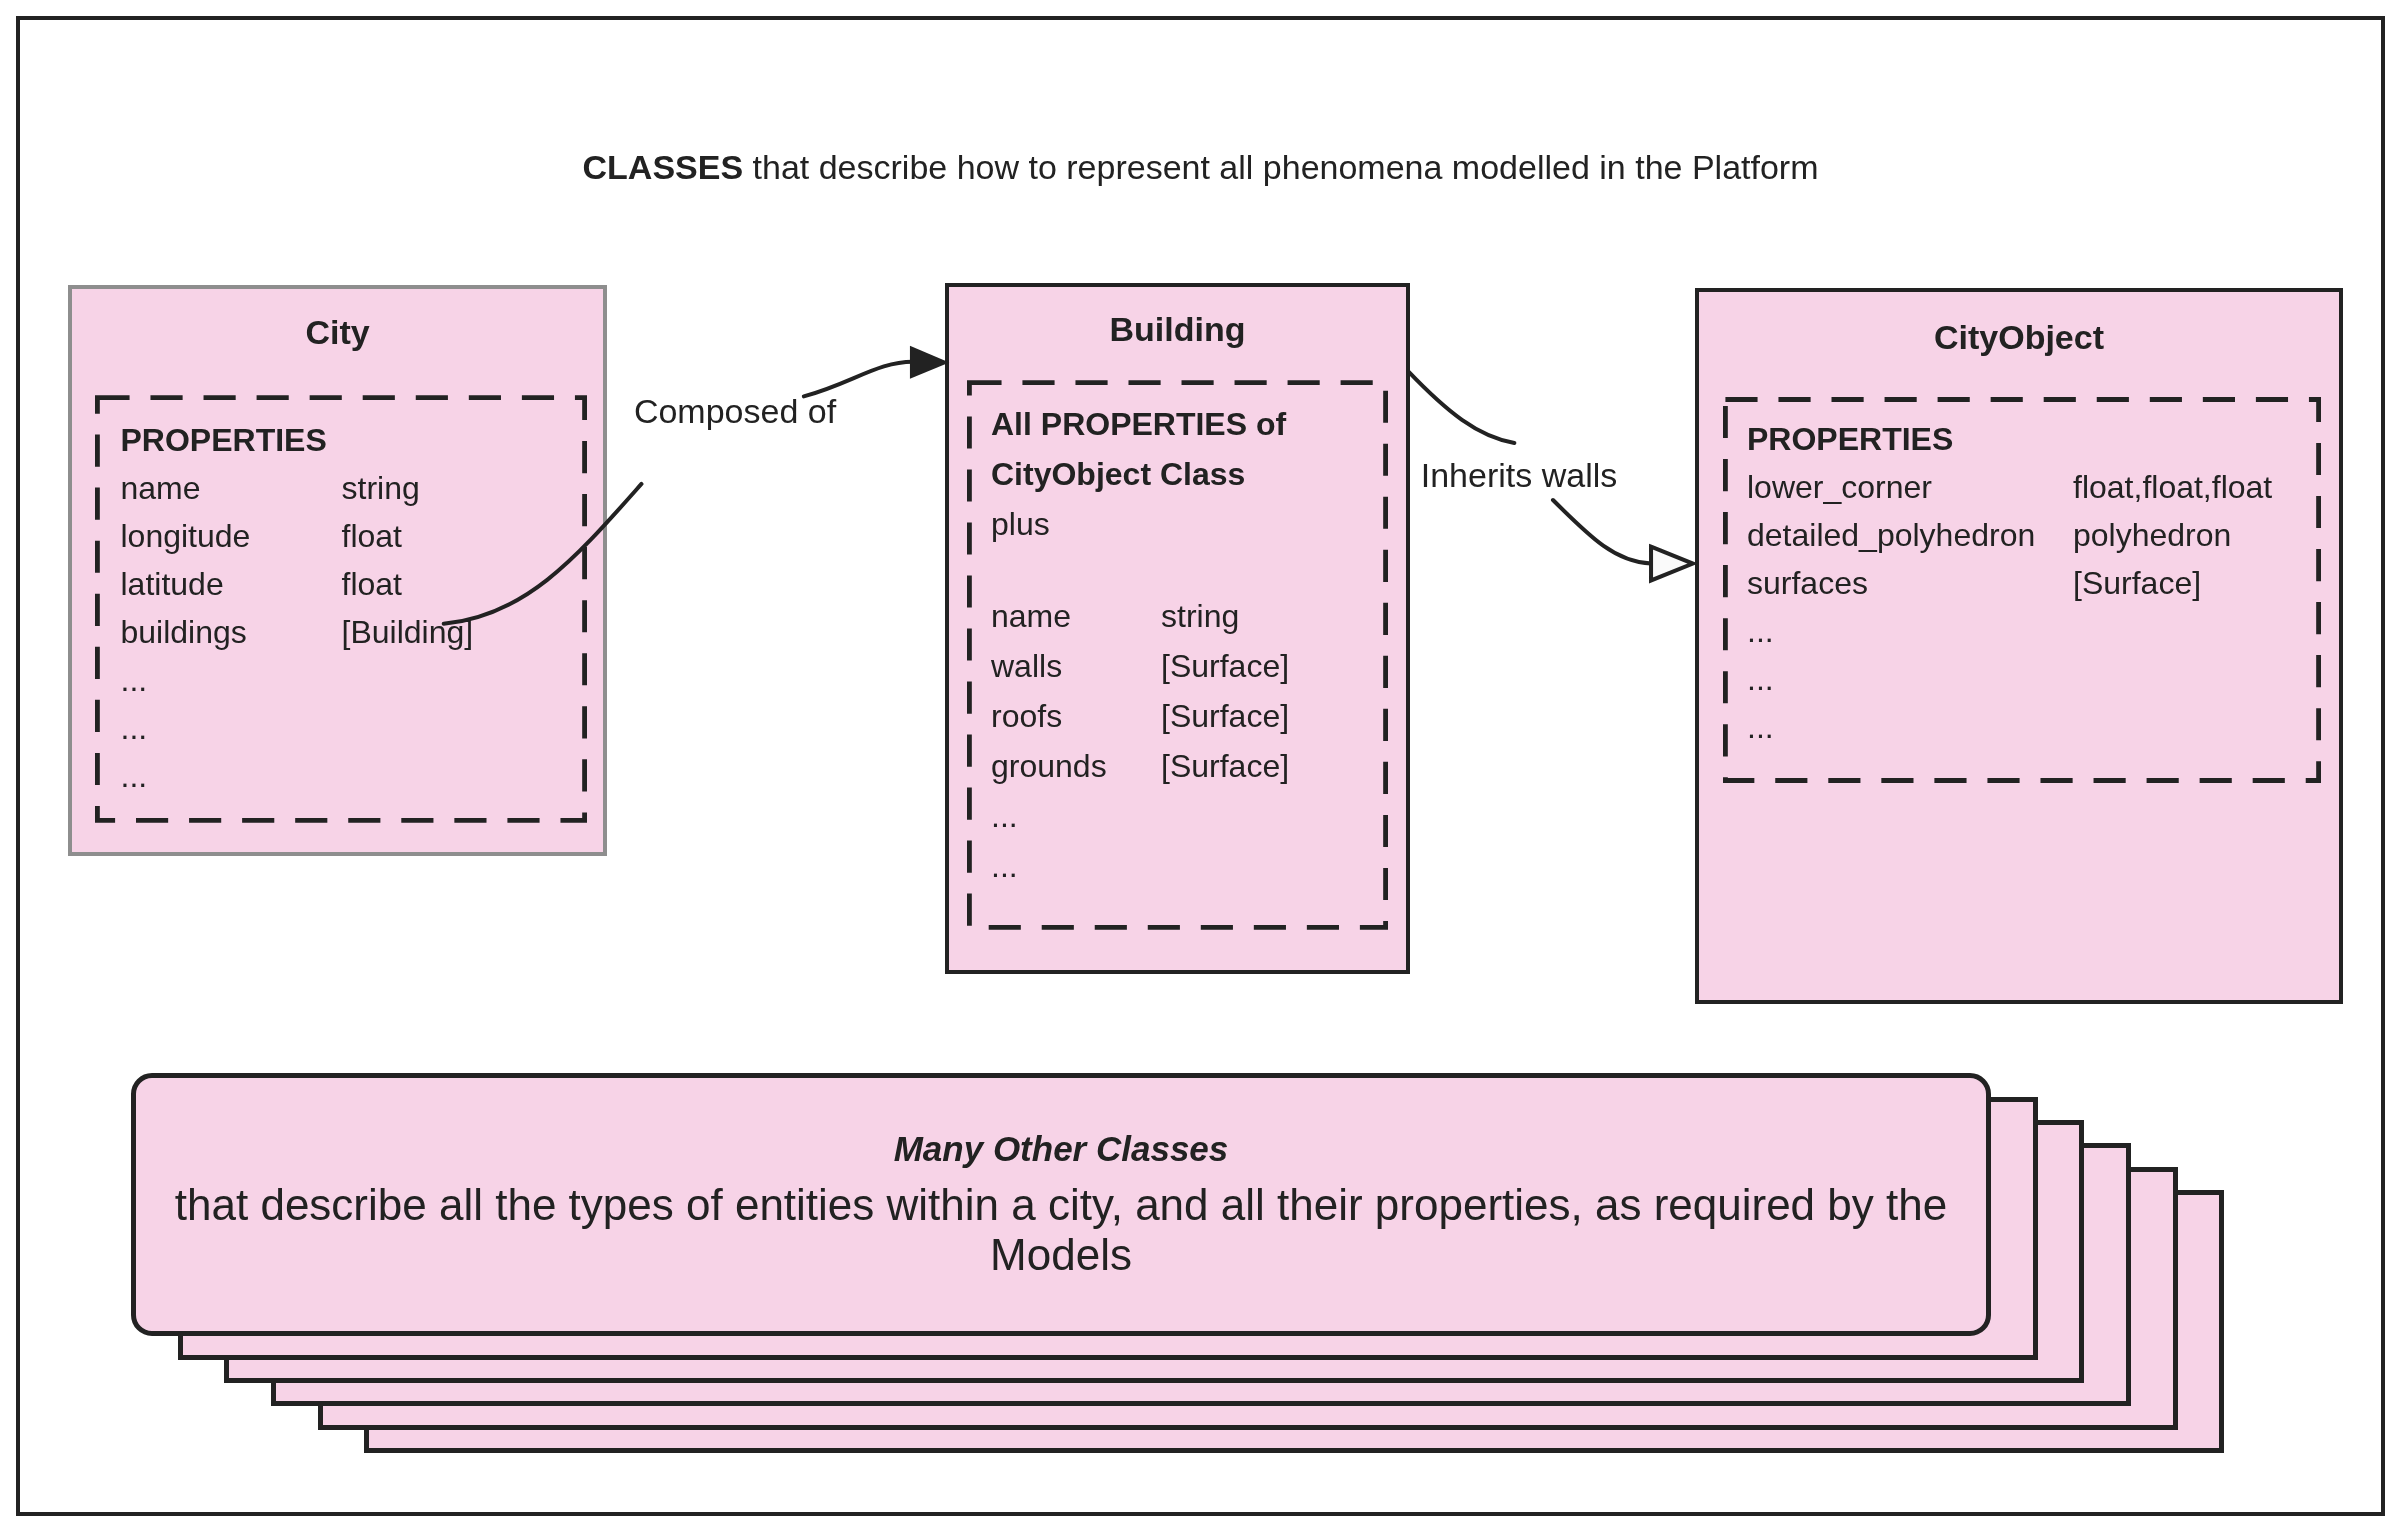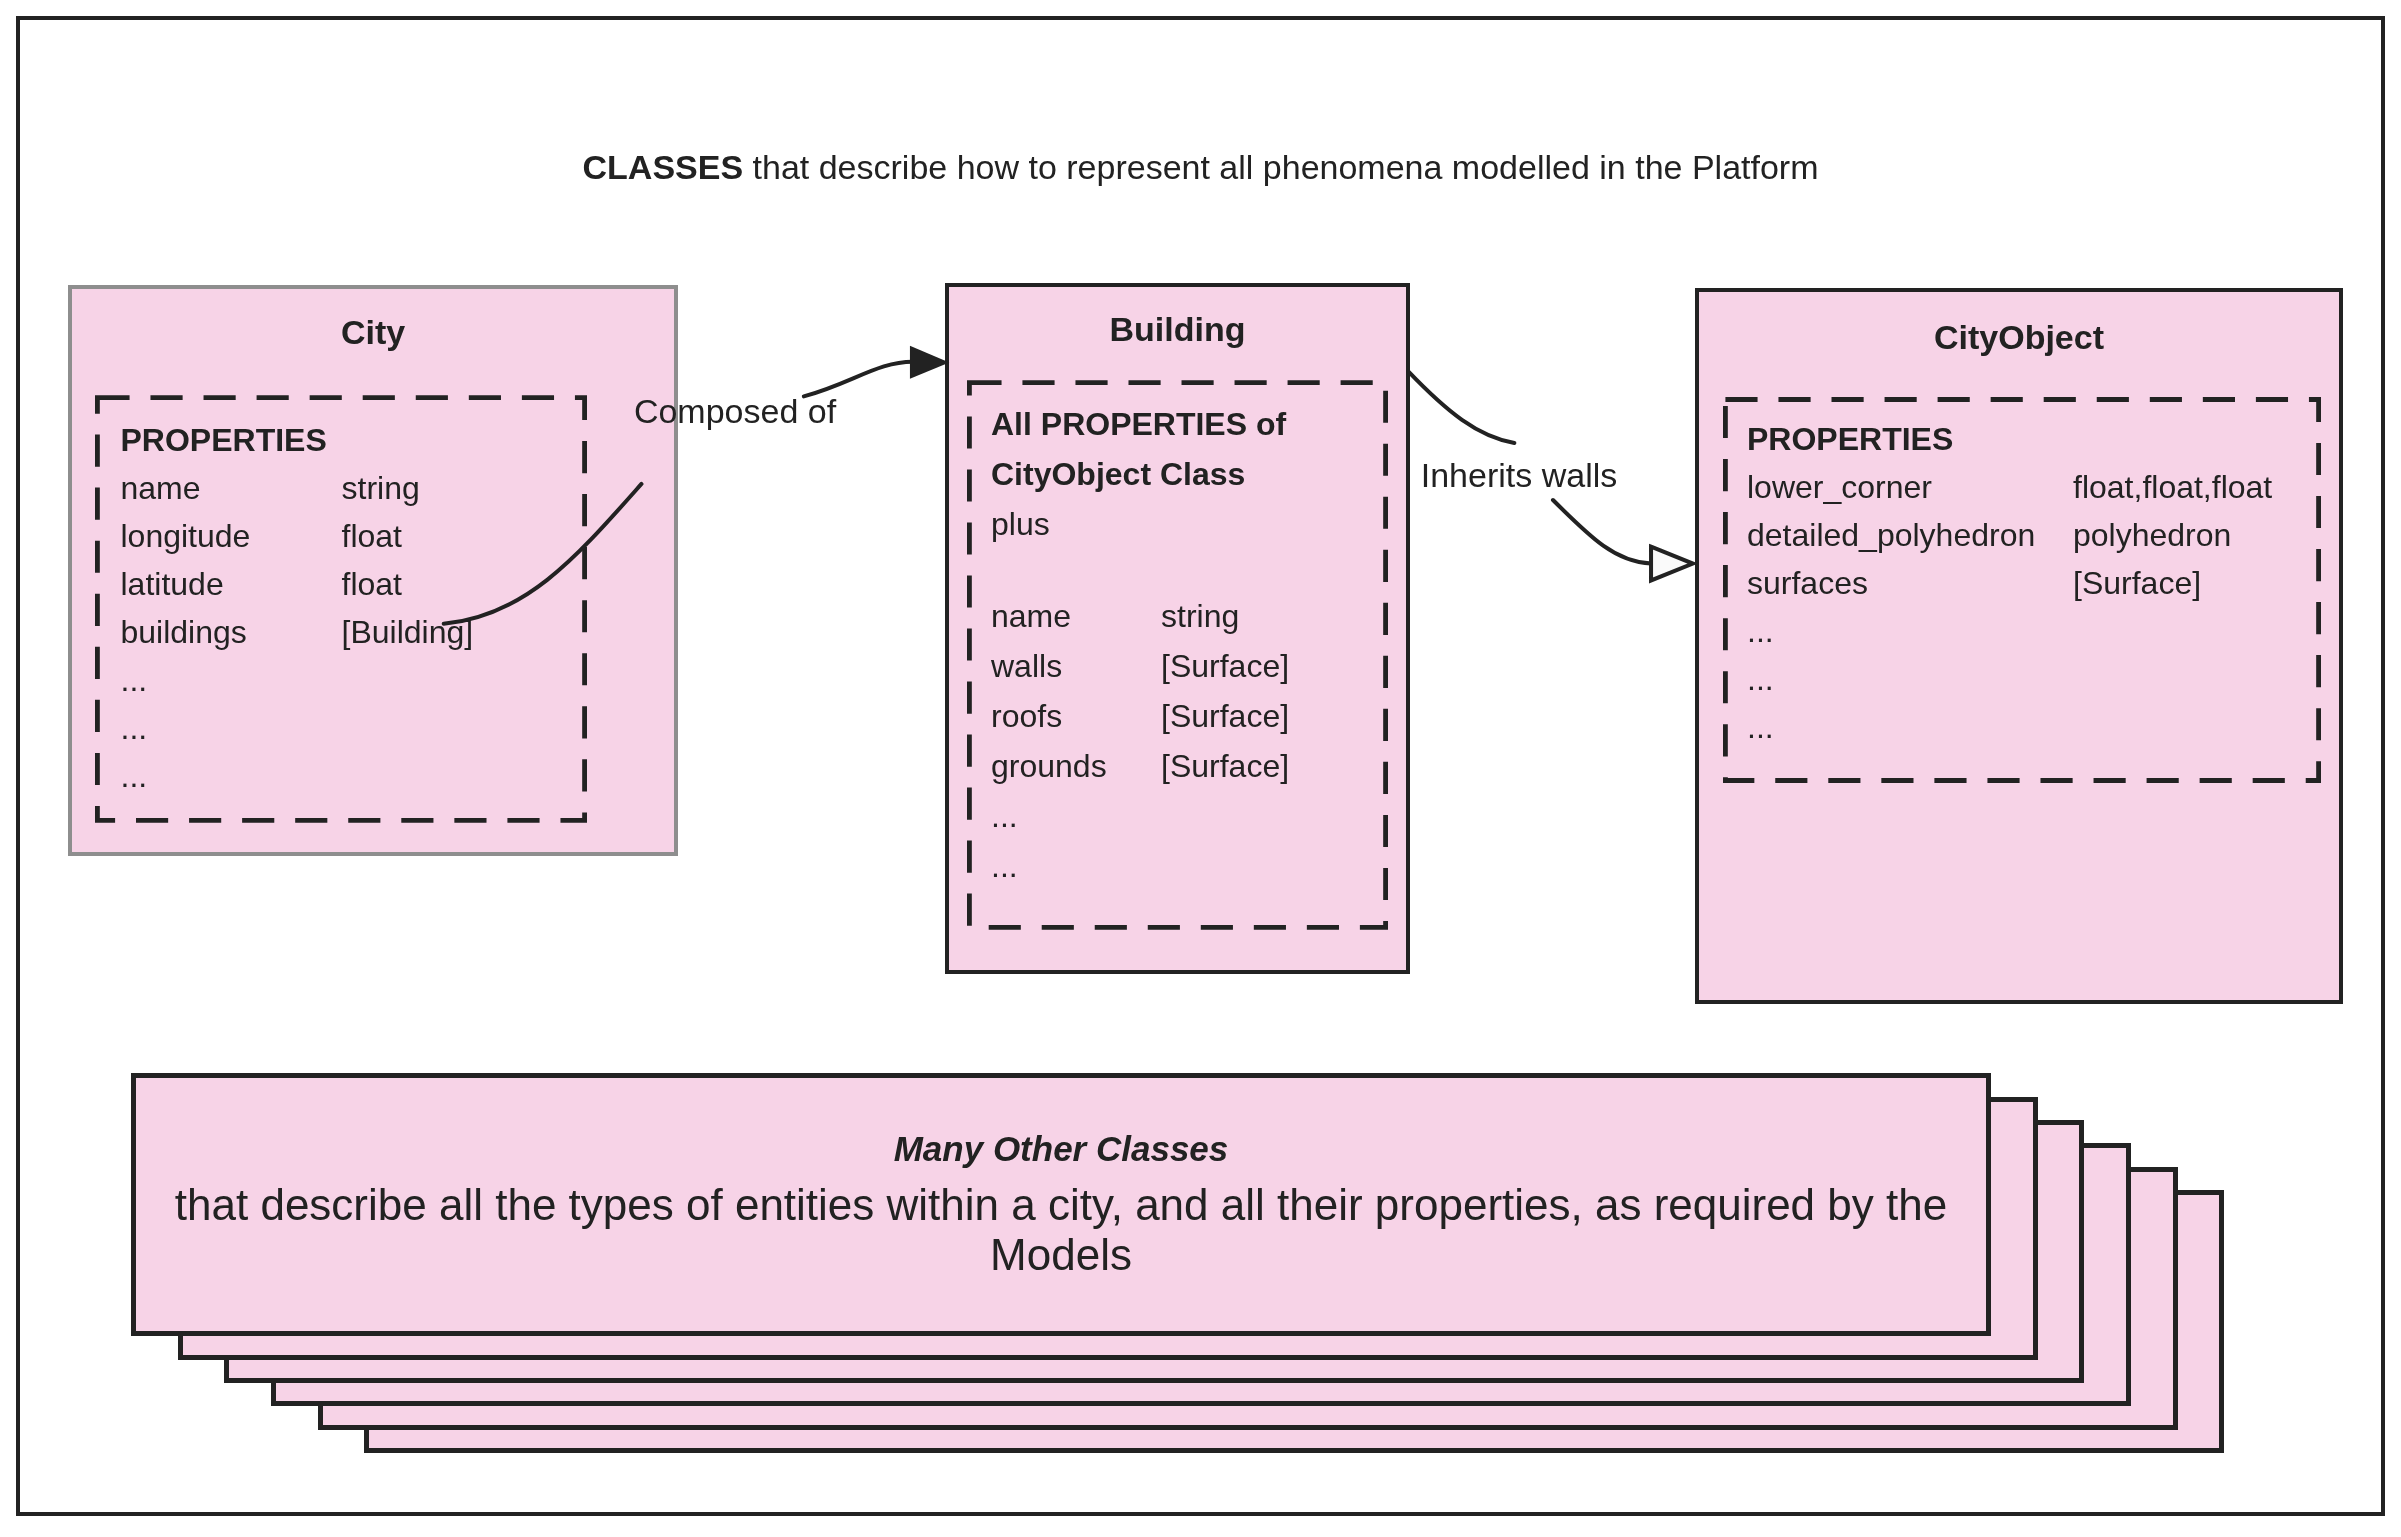--- a/index.html
+++ b/index.html
@@ -103,20 +103,21 @@
     background: var(--class-fill);
     border: 5.6px solid var(--outline);
   }
   .stack-front {
     display: flex;
     flex-direction: column;
     align-items: center;
     justify-content: center;
     row-gap: 11.3px;
     text-align: center;
+    border-radius: 21px;
   }
   .stack-title { font-size: 35px; font-weight: 700; font-style: italic; }
   .stack-desc { font-size: 44px; }
 
   .overlay {
     position: absolute;
     left: 0; top: 0;
     pointer-events: none;
   }
   .arrow-path {
@@ -130,21 +131,21 @@
 </style>
 </head>
 <body>
 
 <div class="canvas">
 
   <div class="frame"></div>
 
   <div class="header-subtitle"><b>CLASSES</b><span> that describe how to represent all phenomena modelled in the Platform</span></div>
 
-  <div class="class-box gray" style="left:68px; top:285px; width:610px; height:571px;">
+  <div class="class-box gray" style="left:68px; top:285px; width:539px; height:571px;">
     <div class="class-title" style="top:24px;">City</div>
     <div class="dashed-area" style="left:22.5px; top:106px; width:492px; height:428px;">
       <svg width="492" height="428" viewBox="0 0 612 532">
         <rect class="dash-rect" x="3" y="3" width="606" height="526" stroke-width="6" stroke-dasharray="40 26"></rect>
       </svg>
       <div class="props city-props">
         <div class="prop-header">PROPERTIES</div>
         <div class="prop-row">
           <span class="prop-name">name</span>
           <span class="prop-type">string</span>

